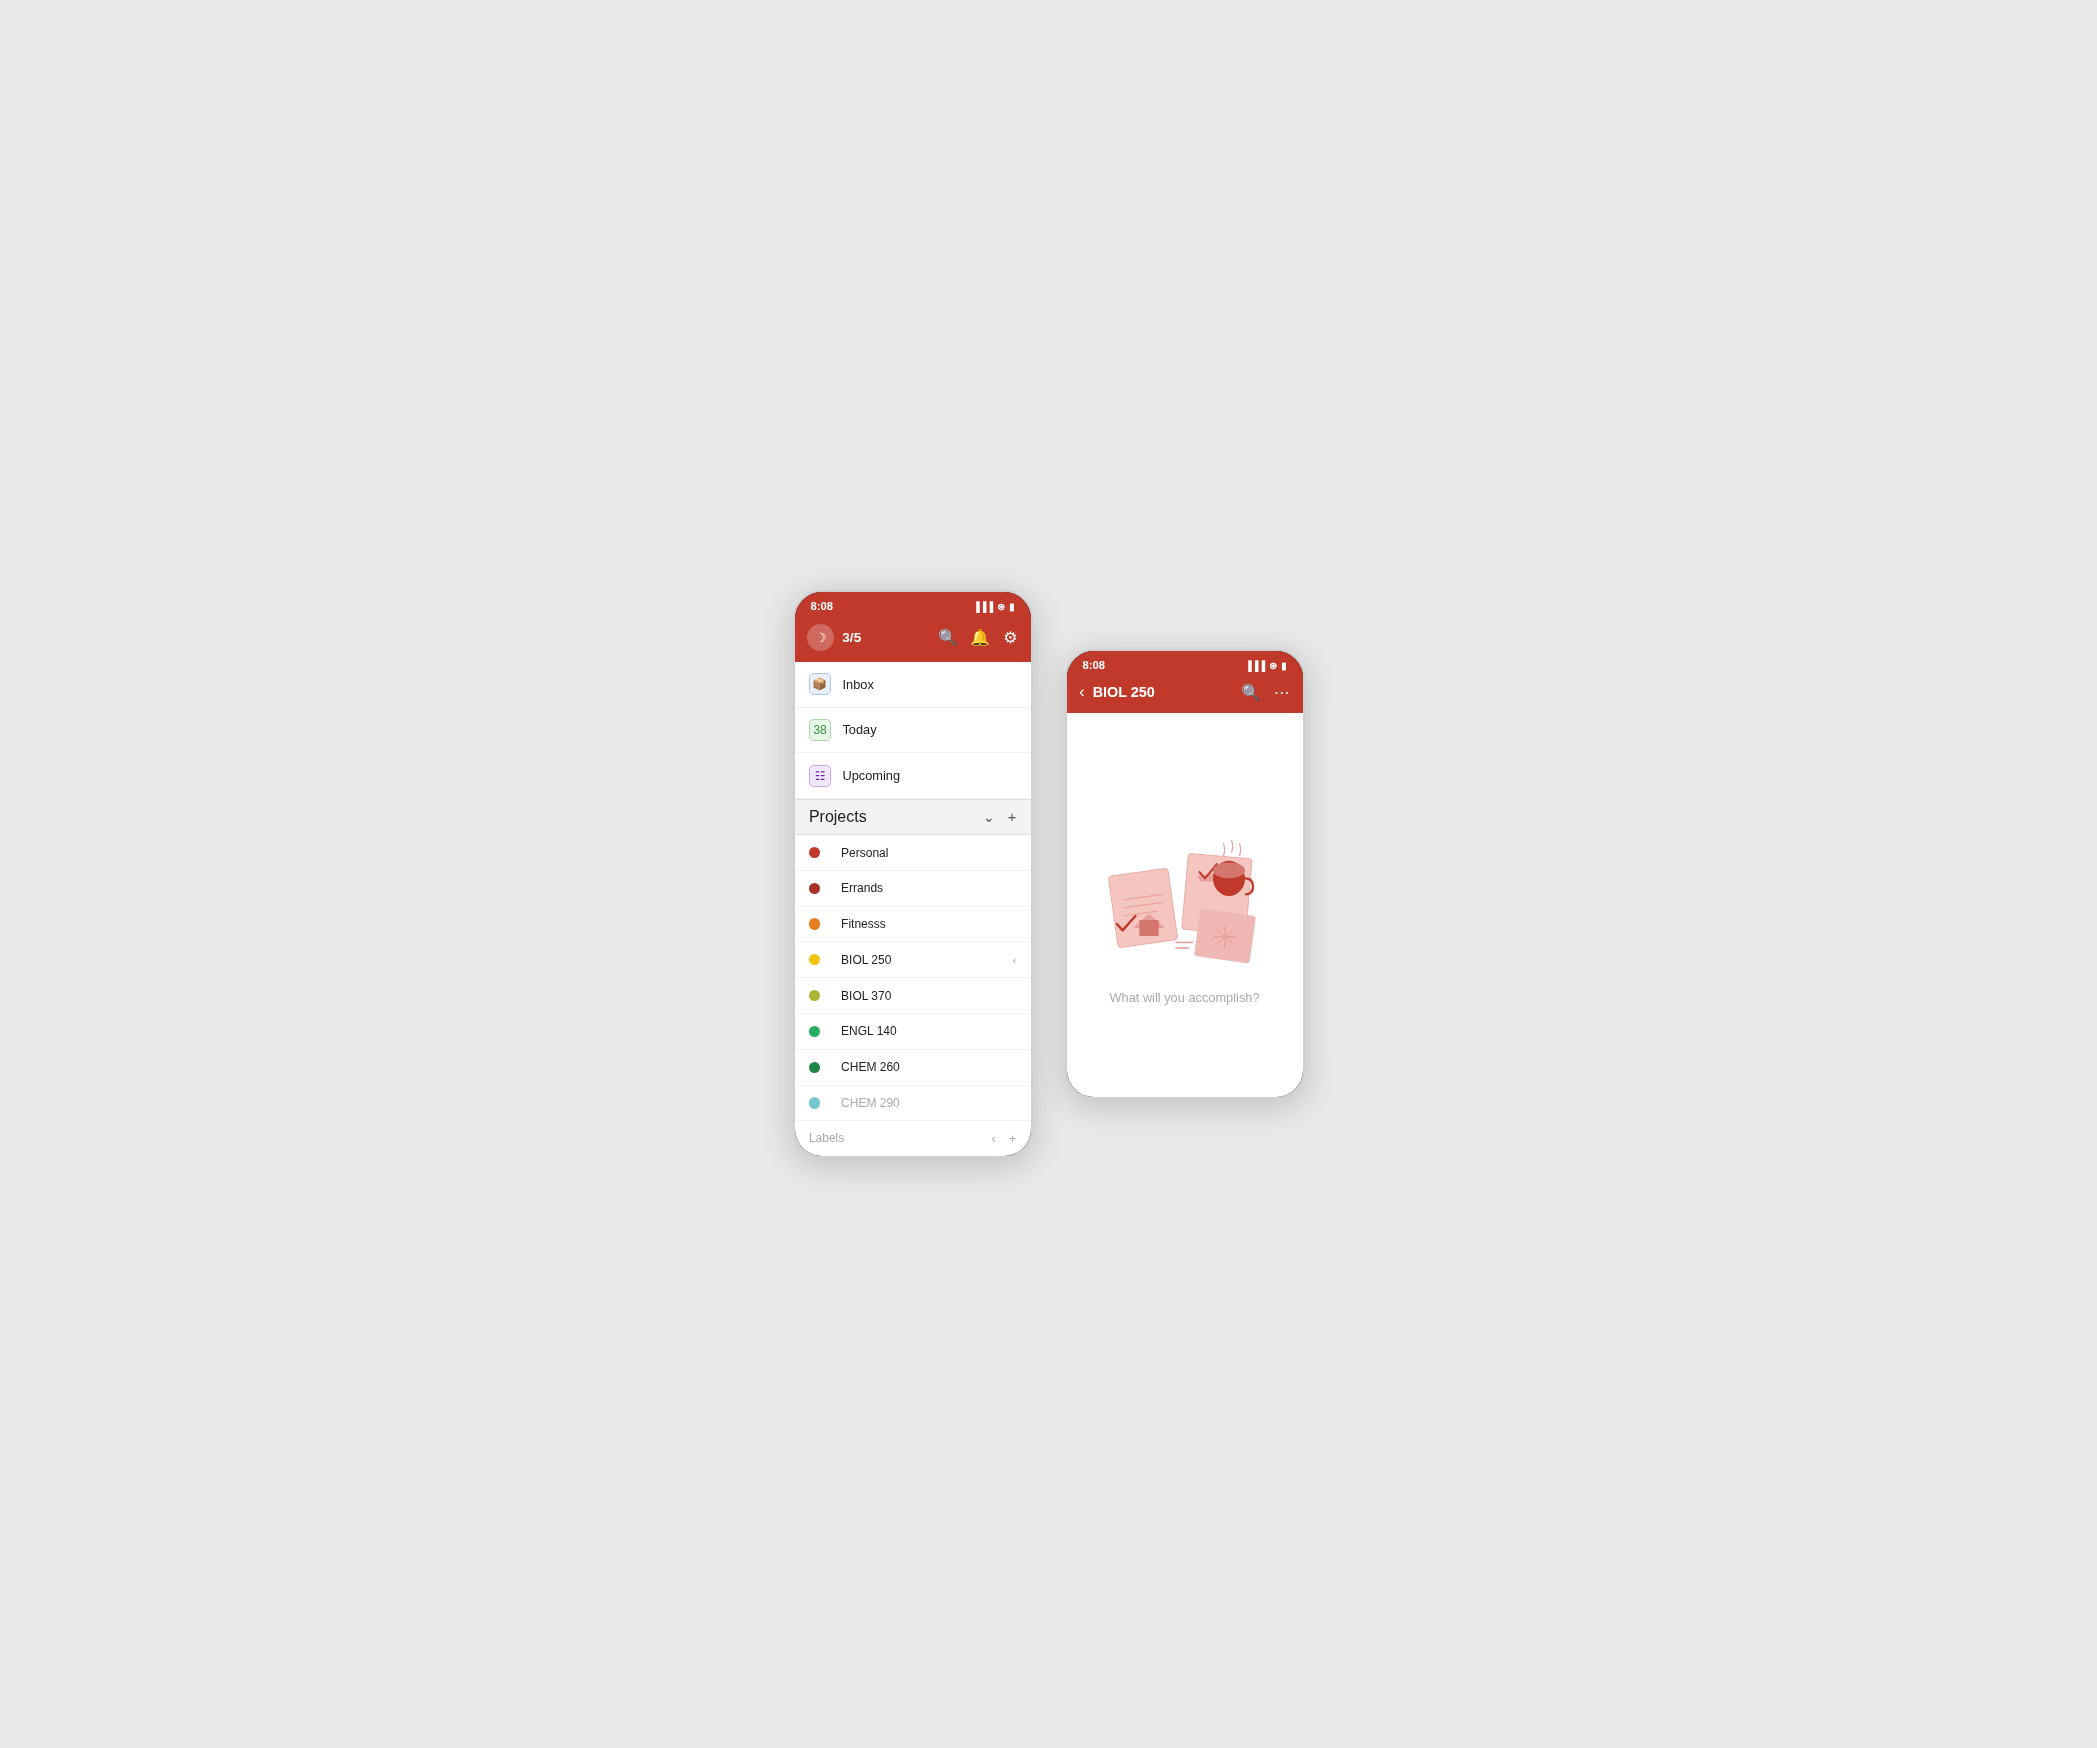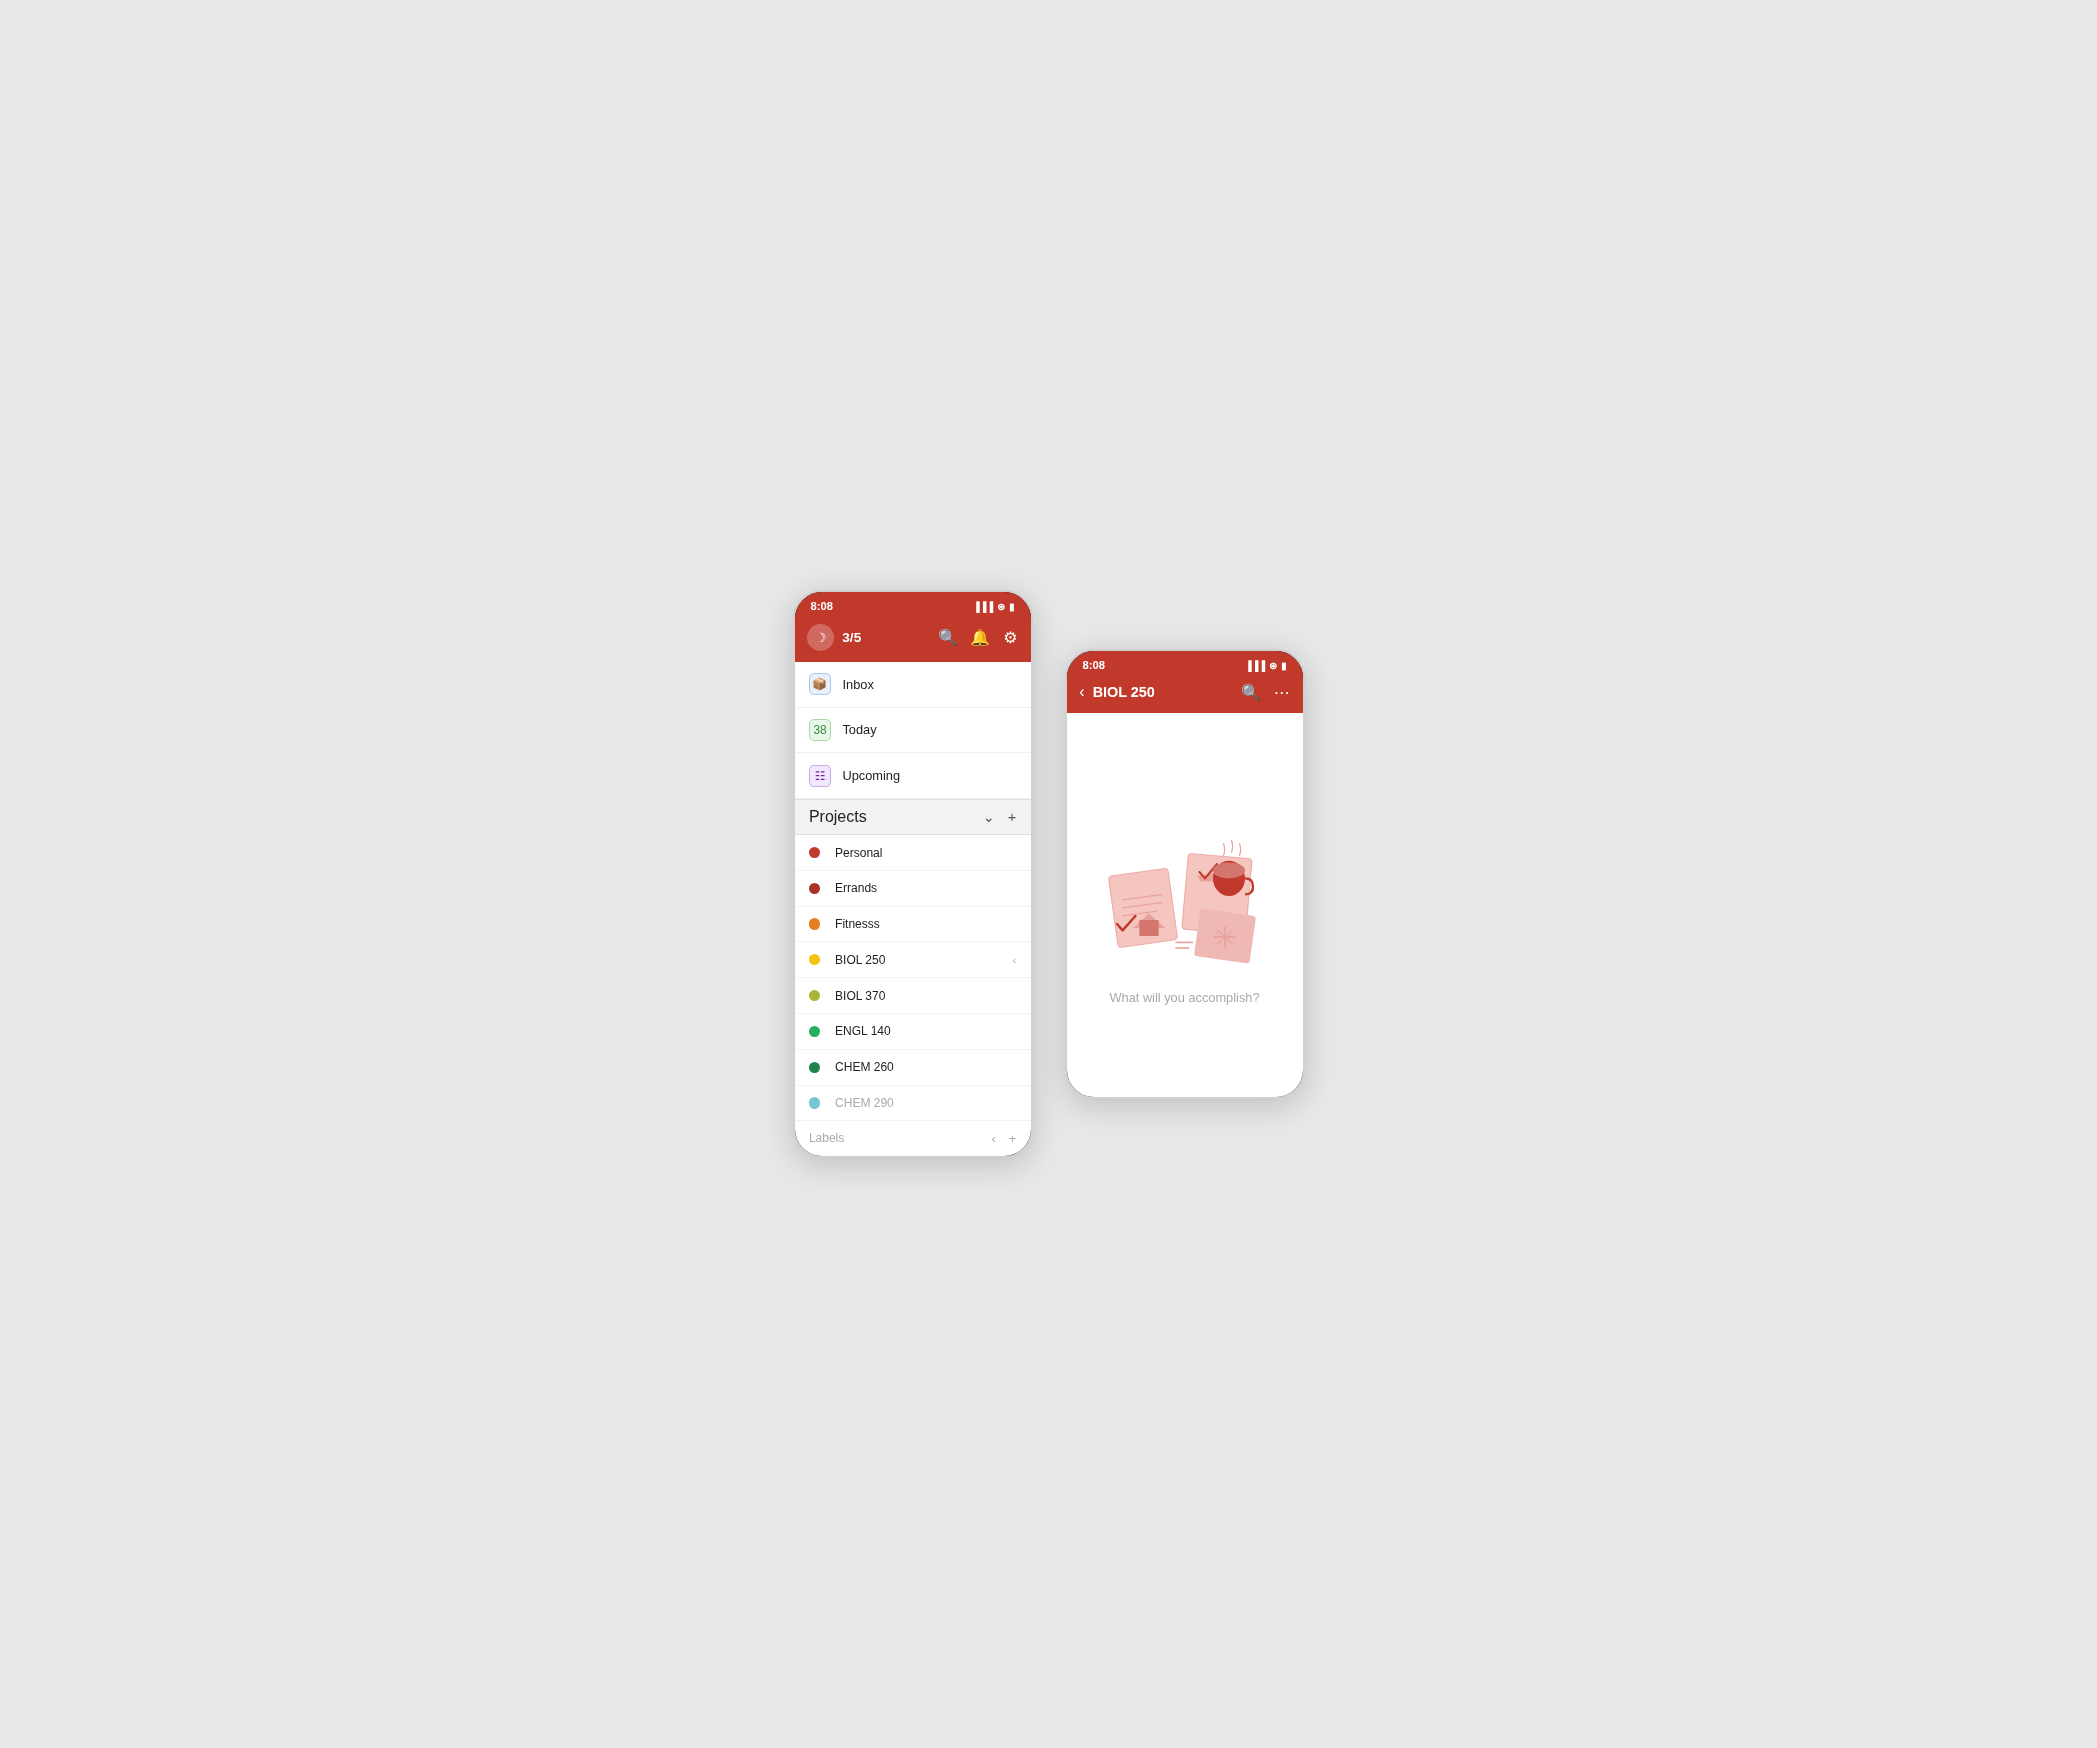--- a/index.html
+++ b/index.html
@@ -100,21 +100,21 @@
       display: flex;
       align-items: center;
       gap: 11.2px;
       padding: 10.4px 14.4px;
       font-size: 12px;
       color: #222;
       cursor: pointer;
       border-bottom: 0.8px solid #f2f2f2;
       justify-content: space-between;
     }
-    .project-left { display: flex; align-items: center; gap: 15px; }
+    .project-left { display: flex; align-items: center; gap: 21px; }
     .dot {
       width: 11.2px; height: 11.2px;
       border-radius: 50%;
       flex-shrink: 0;
     }
     .project-chevron { font-size: 11.2px; color: #aaa; }
 
     
     .labels-header {
       padding: 9.6px 14.4px;

